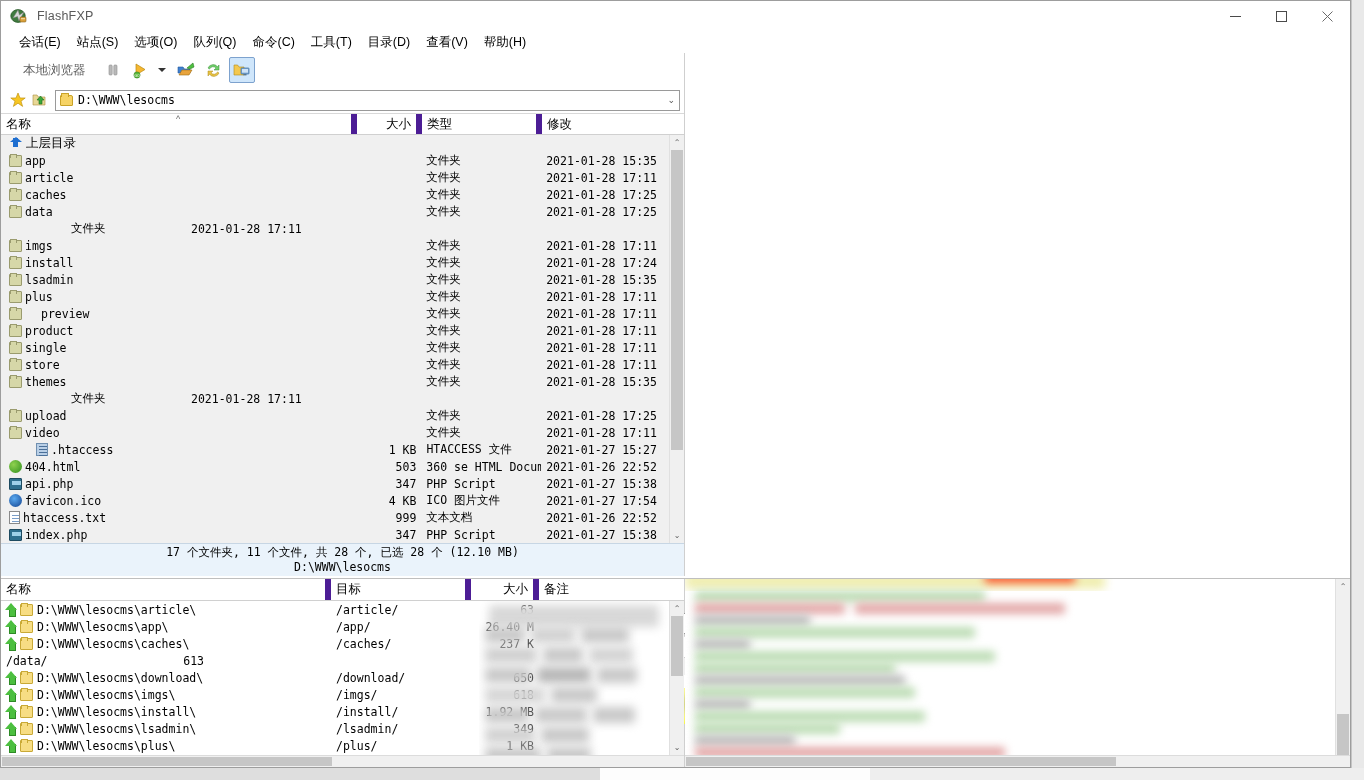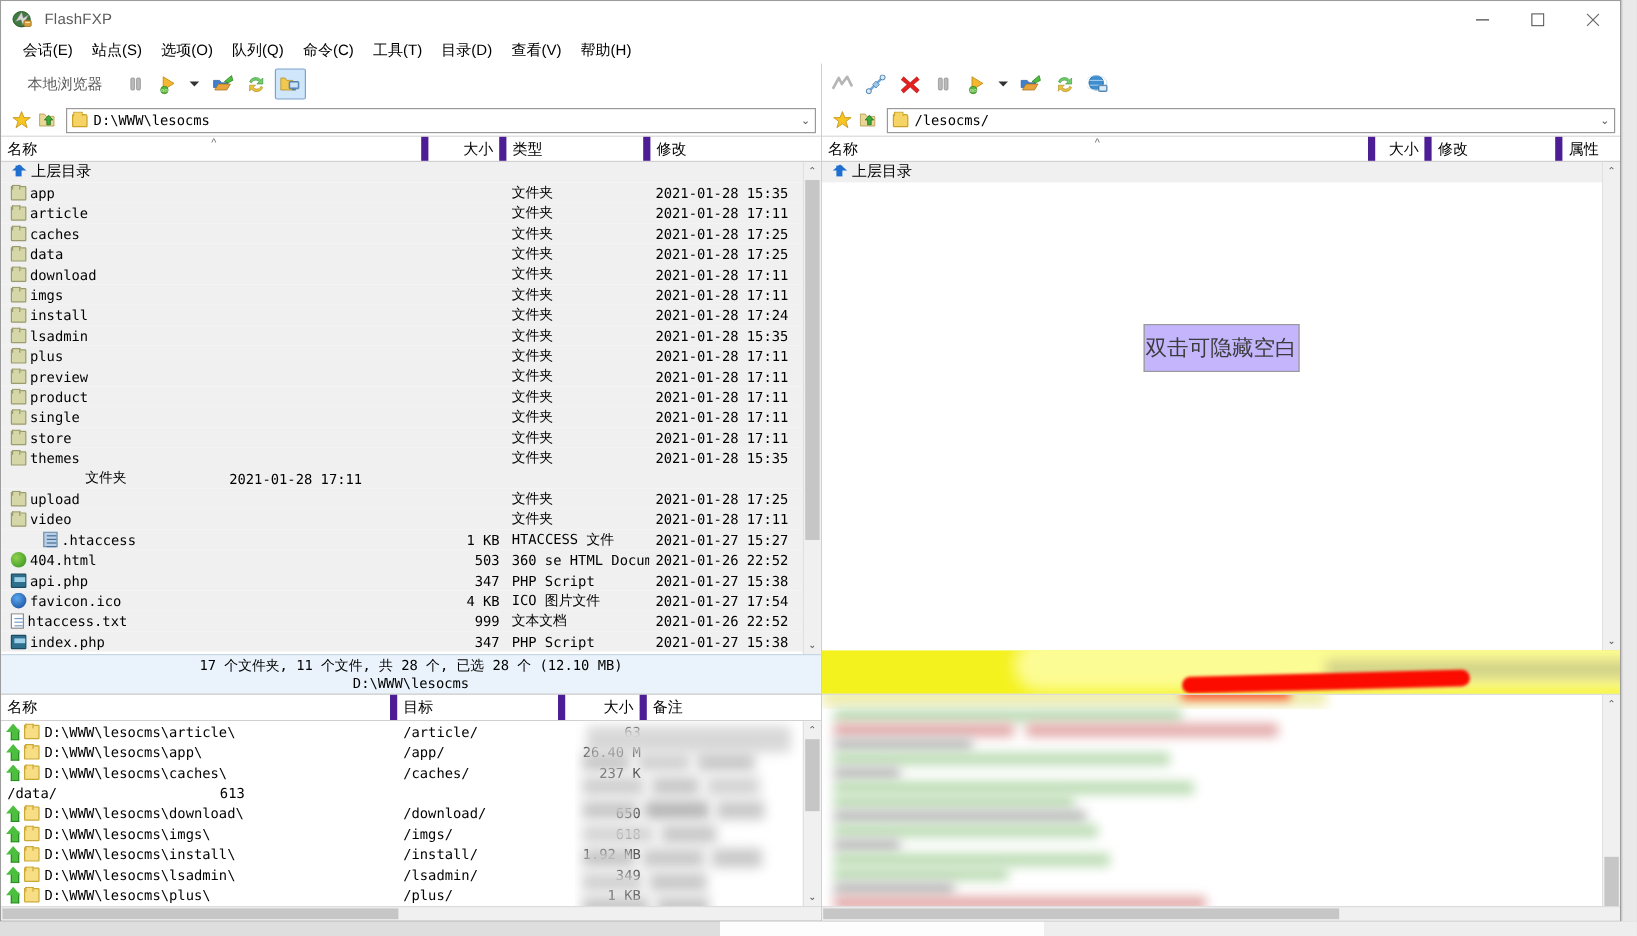--- a/index.html
+++ b/index.html
@@ -39,21 +39,21 @@
   .menubar {
     height: 22px; min-height: 22px; display: flex; align-items: center;
     padding-left: 10px; background: #ffffff;
   }
   .menu-item {
     font-size: 12.5px; color: #000; padding: 2px 8px; white-space: nowrap;
   }
 
   
   .body-wrap { flex: 1; display: flex; flex-direction: column; min-height: 0; }
-  .top-half { display: flex; height: 525px; min-height: 525px; }
+  .top-half { display: flex; height: 525px; min-height: 525px; flex-direction: column; }
   .pane { display: flex; flex-direction: column; min-width: 0; }
   .pane-left  { width: 684px; min-width: 684px; border-right: 1px solid #cfcfcf; }
   .pane-right { flex: 1; }
 
   
   .pane-toolbar {
     height: 34px; min-height: 34px; display: flex; align-items: center;
     padding-left: 8px; background: #fff;
   }
   .tb-label { font-size: 12.5px; color: #5b5b5b; margin: 0 14px 0 14px; }
@@ -452,24 +452,20 @@
               <div class="row sel">
                 <span class="cell" style="width: 356px;">
                   <span class="ico ico-folder"></span>
                   <span>data</span>
                 </span>
                 <span class="cell num" style="width: 65px;"></span>
                 <span class="cell" style="width: 120px;">文件夹</span>
                 <span class="cell" style="width: 128px;">2021-01-28 17:25</span>
               </div>
               <div class="row sel">
-                <span class="cell" style="width: 356px;">
-                  <span class="ico ico-folder"></span>
-                  <span>download</span>
-                </span>
                 <span class="cell num" style="width: 65px;"></span>
                 <span class="cell" style="width: 120px;">文件夹</span>
                 <span class="cell" style="width: 128px;">2021-01-28 17:11</span>
               </div>
               <div class="row sel">
                 <span class="cell" style="width: 356px;">
                   <span class="ico ico-folder"></span>
                   <span>imgs</span>
                 </span>
                 <span class="cell num" style="width: 65px;"></span>
@@ -497,21 +493,21 @@
               <div class="row sel">
                 <span class="cell" style="width: 356px;">
                   <span class="ico ico-folder"></span>
                   <span>plus</span>
                 </span>
                 <span class="cell num" style="width: 65px;"></span>
                 <span class="cell" style="width: 120px;">文件夹</span>
                 <span class="cell" style="width: 128px;">2021-01-28 17:11</span>
               </div>
               <div class="row sel">
-                <span class="cell" style="width: 356px;">
+                <span class="cell" style="width: 356px; gap: 16px;">
                   <span class="ico ico-folder"></span>
                   <span>preview</span>
                 </span>
                 <span class="cell num" style="width: 65px;"></span>
                 <span class="cell" style="width: 120px;">文件夹</span>
                 <span class="cell" style="width: 128px;">2021-01-28 17:11</span>
               </div>
               <div class="row sel">
                 <span class="cell" style="width: 356px;">
                   <span class="ico ico-folder"></span>

